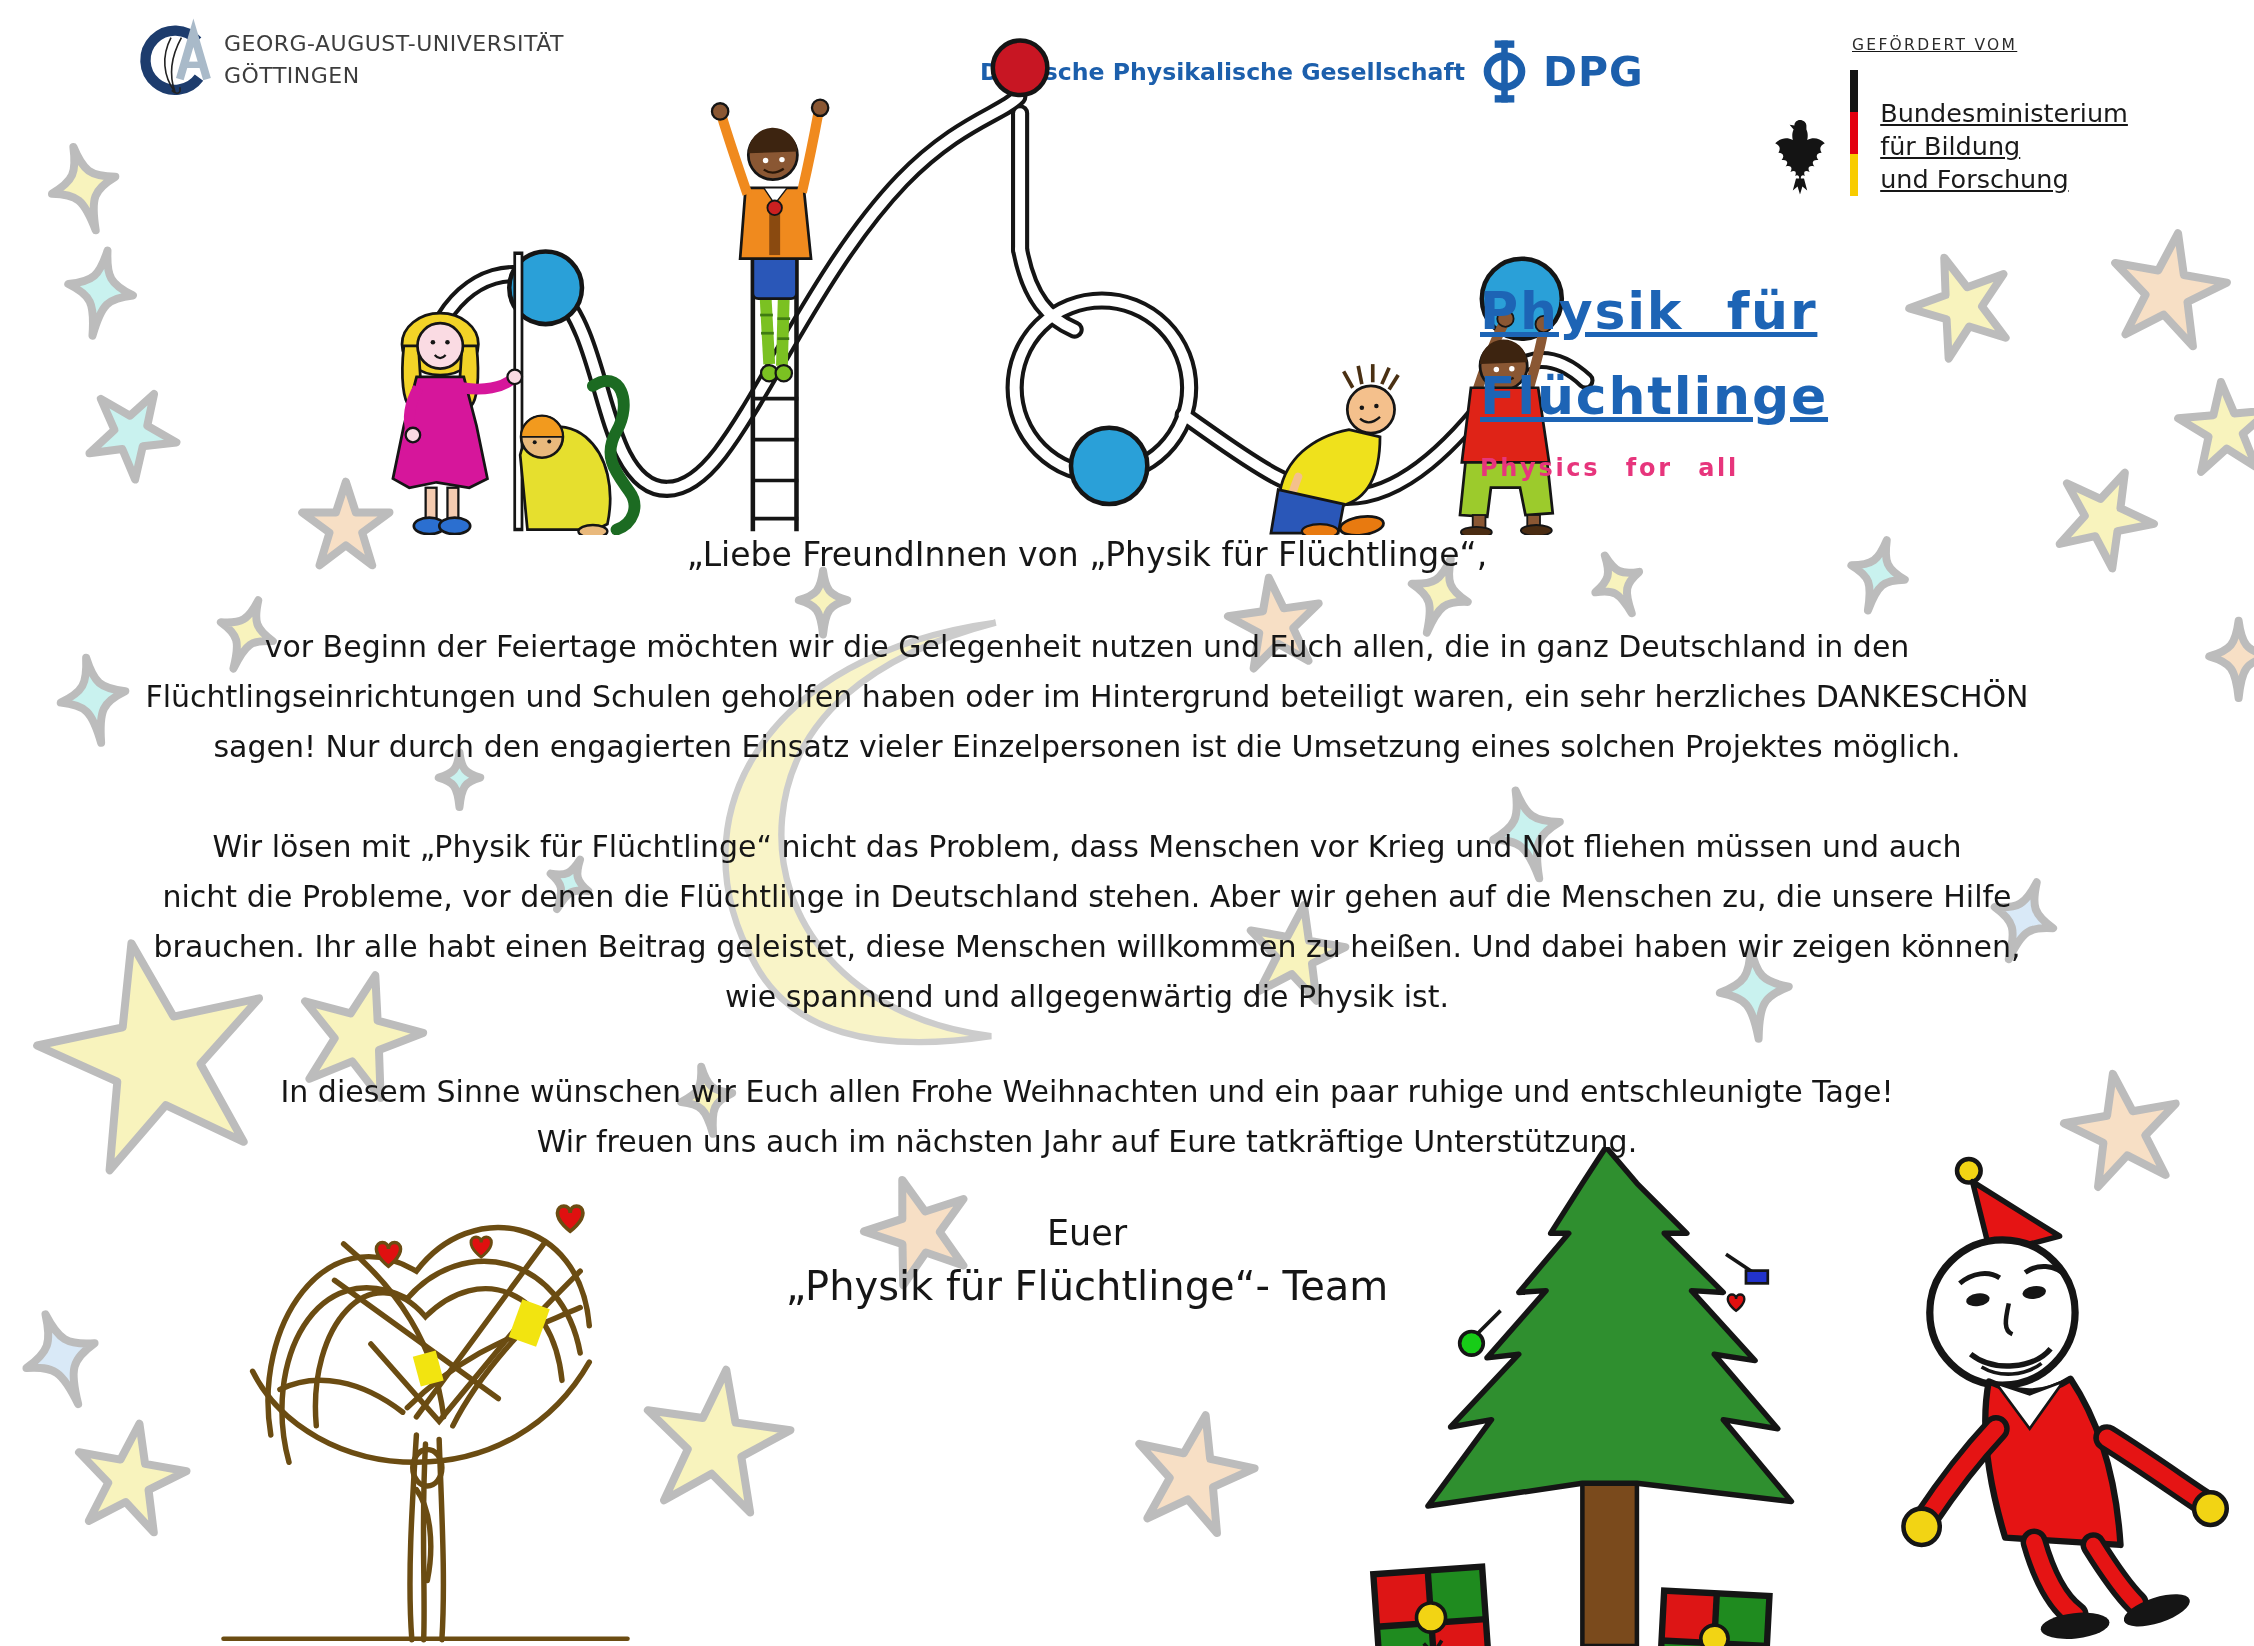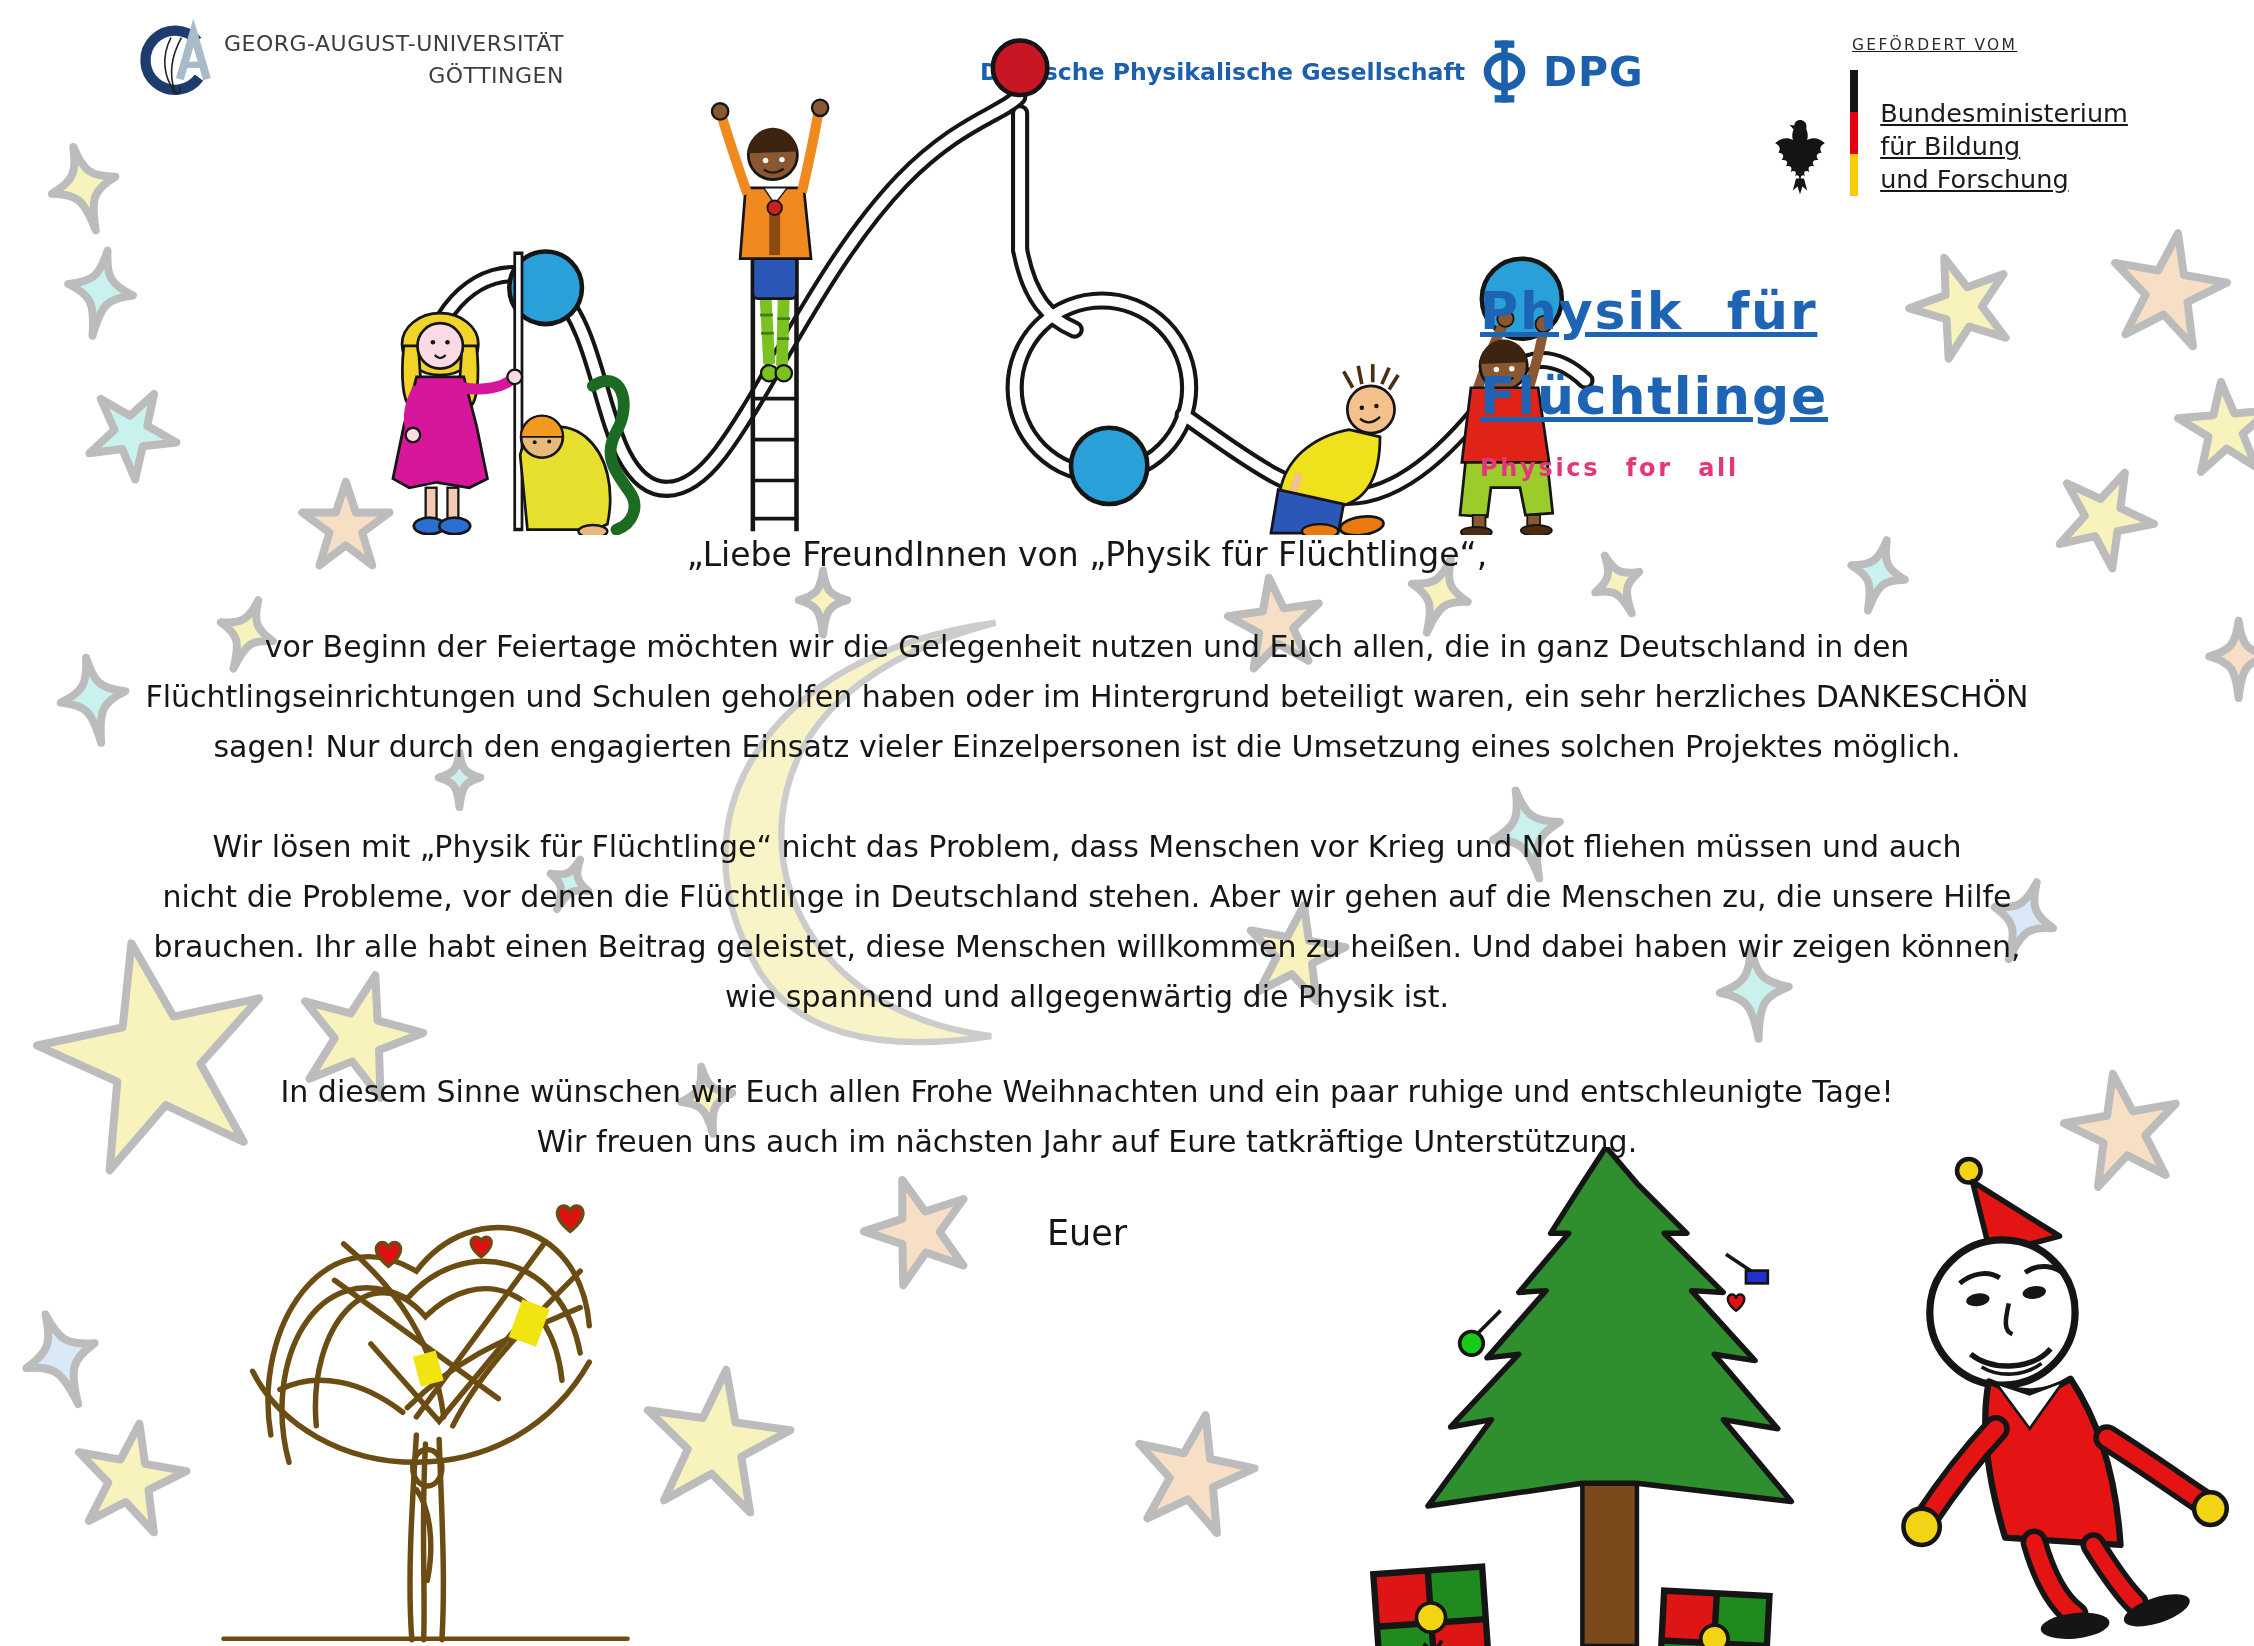--- a/index.html
+++ b/index.html
@@ -1,21 +1,21 @@
 <!DOCTYPE html>
 <html style="font-size:14.5px"><head>
 <meta charset="utf-8">
 <style>
   html,body{margin:0;padding:0;background:#fff;}
   .page{position:relative;width:2255px;height:1646px;background:#ffffff;overflow:hidden;
         font-family:"DejaVu Sans","Liberation Sans",sans-serif;color:#161616;}
   .bg{position:absolute;left:0;top:0;width:2255px;height:1646px;}
   .layer{position:absolute;}
   
-  .uni{left:135px;top:18px;display:flex;align-items:center;gap:9px;text-align:right;}
+  .uni{left:135px;top:18px;display:flex;align-items:center;gap:9px;}
   .uni-text{font-size:22px;line-height:32px;letter-spacing:0.5px;color:#3d3d3d;}
   .dpg{left:980px;top:38px;display:flex;align-items:center;gap:14.5px;}
   .dpg-name{font-size:23.6px;font-weight:bold;color:#1c5fac;}
   .dpg-abbr{font-size:41px;font-weight:bold;color:#1c5fac;letter-spacing:0.9px;}
   .bmbf{left:1772px;top:36px;text-decoration:underline;}
   .funded{margin-left:80px;font-size:15.5px;letter-spacing:2.3px;color:#2b2b2b;}
   .bmbf-row{display:flex;align-items:flex-end;gap:22px;margin-top:14.5px;}
   .flagbar{width:8.2px;margin-top:1.8px;}
   .flagbar div{width:8.2px;height:42px;}
   .fb-black{background:#141414;}.fb-red{background:#e3000f;}.fb-gold{background:#f8cc00;}
@@ -276,20 +276,21 @@
     <div class="bodyline">wie spannend und allgegenwärtig die Physik ist.</div>
   </div>
 
   <div class="layer txtblock p3">
     <div class="bodyline">In diesem Sinne wünschen wir Euch allen Frohe Weihnachten und ein paar ruhige und entschleunigte Tage!</div>
     <div class="bodyline">Wir freuen uns auch im nächsten Jahr auf Eure tatkräftige Unterstützung.</div>
   </div>
 
   <div class="layer txtblock signoff">
     <div class="signoff-1">Euer</div>
+    <div class="signoff-2">„Physik für Flüchtlinge“- Team</div>
   </div>
 
   <svg class="layer" style="left:198px;top:1162px" width="455" height="485" viewBox="0 0 500 533">
     <g fill="none" stroke="#6b4c12" stroke-width="6" stroke-linecap="round">
       <path d="M 80,300 C 60,180 140,60 240,120 C 300,40 420,60 430,180"></path>
       <path d="M 100,330 C 70,220 130,100 230,150 C 290,80 400,100 420,210"></path>
       <path d="M 130,290 C 120,180 190,100 250,170 C 310,110 390,140 400,240"></path>
       <path d="M 90,250 C 130,230 180,240 225,275"></path>
       <path d="M 230,270 C 290,210 350,190 420,160"></path>
       <path d="M 150,130 L 330,260"></path>

